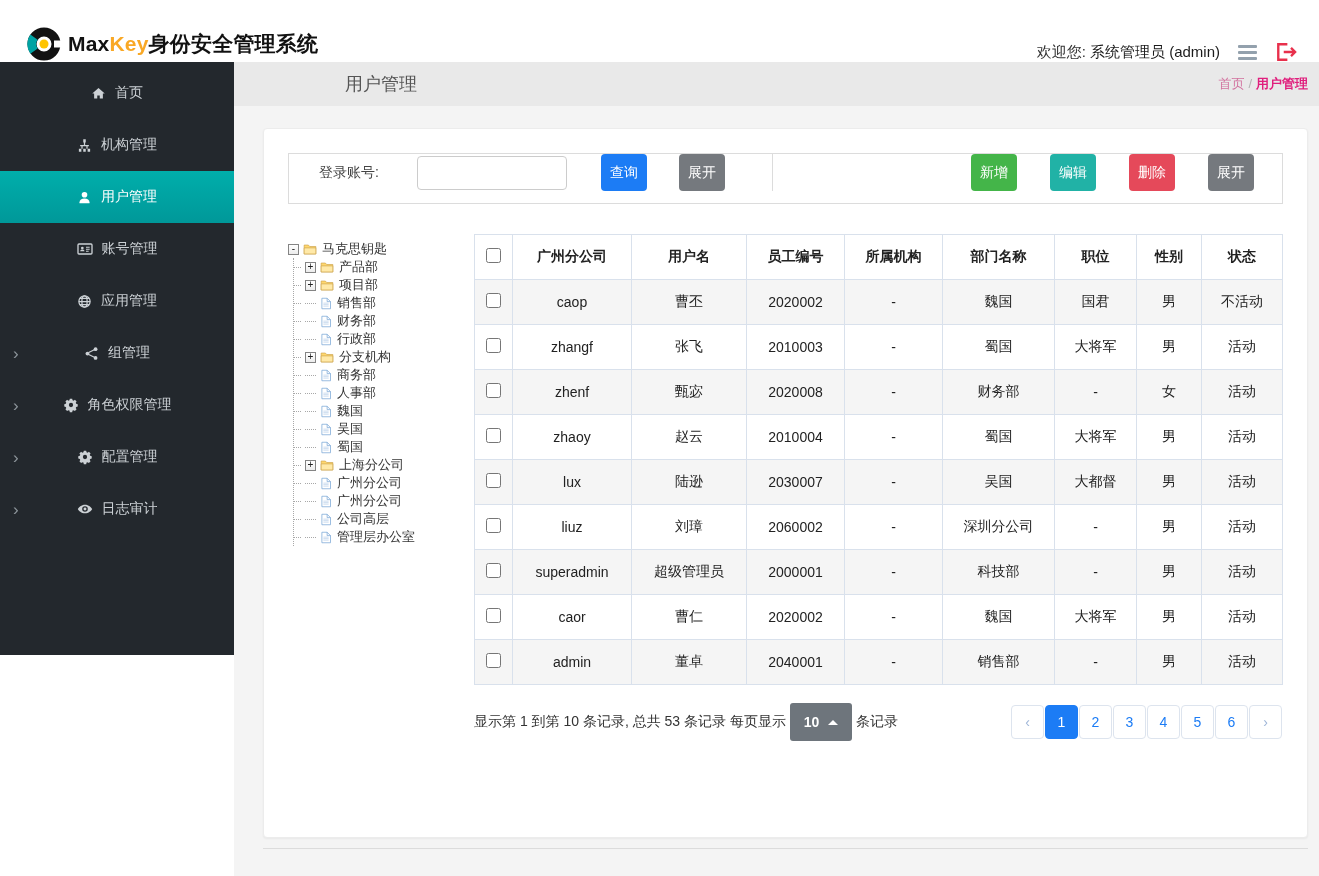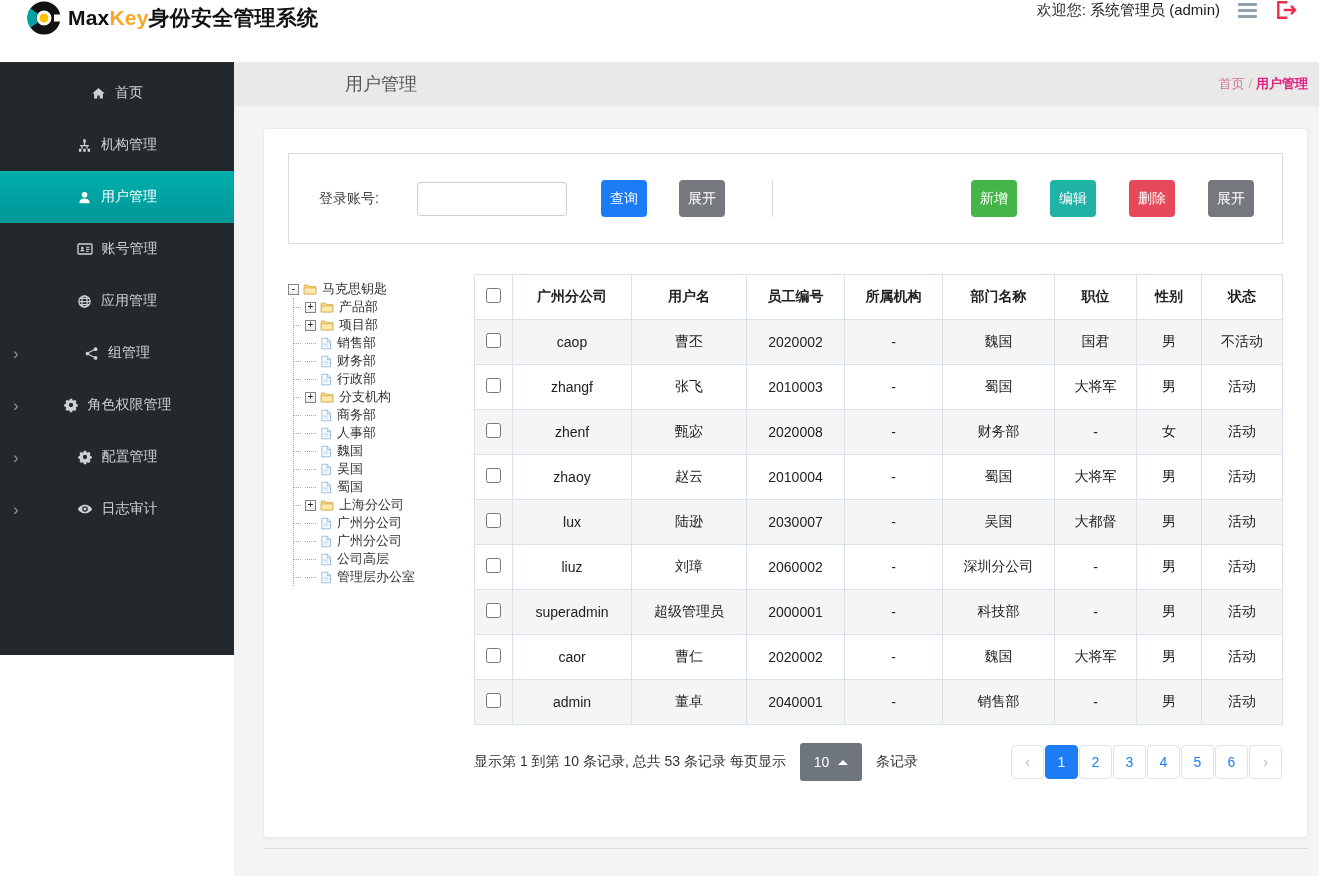--- a/index.html
+++ b/index.html
@@ -1,20 +1,20 @@
 <!DOCTYPE html>
 <html style="--c-brand_orange: #f9a825; --c-sidebar_bg: #23282d; --c-accent_teal: #00a2a0; --c-query_blue: #1c7cf5; --c-gray_btn: #75797e; --c-add_green: #44b549; --c-edit_teal: #21b2a6; --c-delete_red: #e5495a; --c-breadcrumb_pink: #e01f7d; --c-pagination_blue: #1c7cf5; --c-pagesize_gray: #6e757c;"><head>
 <meta charset="utf-8">
 <style>
   * { margin:0; padding:0; box-sizing:border-box; }
   html,body { width:1319px; height:876px; overflow:hidden; background:#fff;
     font-family:"Liberation Sans","DejaVu Sans",sans-serif; color:#333; }
 
   
-  .topbar { height:62px; display:flex; align-items:flex-start; padding:0 22px 0 26px; background:#fff; }
+  .topbar { height:62px; display:flex; align-items:flex-end; padding:0 22px 0 26px; background:#fff; }
   .logo-wrap { display:flex; align-items:center; gap:6px; }
   .brand { font-size:21px; font-weight:bold; color:#111; letter-spacing:.2px; }
   .brand .key { color:var(--c-brand_orange,#f9a825); }
   .top-right { margin-left:auto; display:flex; align-items:center; gap:18px; }
   .welcome { font-size:15px; color:#333; }
   .welcome b { font-weight:normal; color:#1b1b1b; }
   .hamburger { display:flex; flex-direction:column; gap:3px; cursor:pointer; }
   .hamburger span { width:19px; height:3px; background:#93a1ad; border-radius:1px; }
   .logout-btn { cursor:pointer; display:flex; }
 
@@ -34,21 +34,21 @@
   .page-title { margin-left:111px; font-size:18px; color:#555; }
   .breadcrumb { margin-left:auto; margin-right:16px; font-size:13px; }
   .bc-home { color:#d2739f; cursor:pointer; }
   .bc-sep { color:#b3b3b3; margin:0 4px; }
   .bc-cur { color:var(--c-breadcrumb_pink,#e01f7d); font-weight:bold; }
 
   
   .card { margin:22px 16px 0 29px; background:#fff; border:1px solid #ececec; border-radius:4px;
     padding:24px 24px 24px; height:710px; box-shadow:0 1px 2px rgba(0,0,0,.05); }
 
-  .toolbar { border:1px solid #dcdcdc; height:91px; display:flex; align-items:center; }
+  .toolbar { border:1px solid #dcdcdc; height:51px; display:flex; align-items:flex-start; }
   .toolbar-left { width:483px; flex:0 0 483px; display:flex; align-items:center; padding-left:30px; }
   .search-label { font-size:14px; color:#444; margin-right:38px; white-space:nowrap; }
   .search-input { width:150px; height:34px; border:1px solid #ccc; border-radius:4px; padding:0 8px; font-size:14px; outline:none; }
   .btn { height:37px; border:none; border-radius:4px; color:#fff; font-size:14px; padding:0 9px; cursor:pointer;
     font-family:inherit; white-space:nowrap; }
   .btn-query { background:var(--c-query_blue,#1c7cf5); margin-left:34px; }
   .btn-expand1 { background:var(--c-gray_btn,#75797e); margin-left:32px; }
   .toolbar-right { flex:1; border-left:1px solid #dcdcdc; display:flex; align-items:center;
     justify-content:flex-end; gap:33px; padding-right:28px; }
   .btn-add { background:var(--c-add_green,#44b549); }
@@ -73,24 +73,24 @@
   .table-col { flex:1; }
   table { border-collapse:collapse; table-layout:fixed; width:808px; }
   th,td { border:1px solid #d9e1ec; height:45px; text-align:center; vertical-align:middle;
     font-size:14px; color:#222; padding:0 4px; overflow:hidden; white-space:nowrap; }
   th { font-weight:bold; background:#fff; }
   tbody tr:nth-child(odd) { background:#f5f5f5; }
   input[type=checkbox] { width:15px; height:15px; cursor:pointer; }
 
   
   .pg-row { display:flex; align-items:center; margin-top:18px; width:808px; }
-  .pg-info { display:flex; align-items:center; gap:14px; font-size:14px; color:#333; }
+  .pg-info { display:flex; align-items:center; gap:4px; font-size:14px; color:#333; }
   .page-size-btn { background:var(--c-pagesize_gray,#6e757c); color:#fff; height:38px; min-width:62px;
     border:none; border-radius:3px; display:flex; align-items:center; justify-content:center; gap:9px;
-    font-size:14px; cursor:pointer; font-family:inherit; }
+    font-size:14px; cursor:pointer; font-family:inherit;font-weight:bold; }
   .caret-up { width:0; height:0; border-left:5px solid transparent; border-right:5px solid transparent;
     border-bottom:5px solid #fff; }
   .pager { margin-left:auto; display:flex; gap:1px; }
   .pg-btn { min-width:33px; height:34px; border:1px solid #dde4ee; background:#fff;
     color:var(--c-pagination_blue,#1c7cf5); border-radius:4px; font-size:14px; display:flex;
     align-items:center; justify-content:center; cursor:pointer; padding:0 6px; }
   .pg-btn.active { background:var(--c-pagination_blue,#1c7cf5); color:#fff; border-color:var(--c-pagination_blue,#1c7cf5); }
   .pg-btn.nav { color:#9fb6d8; }
 
   .footer-divider { margin:10px 16px 0 29px; border-top:1px solid #dcdcdc; height:20px; }

